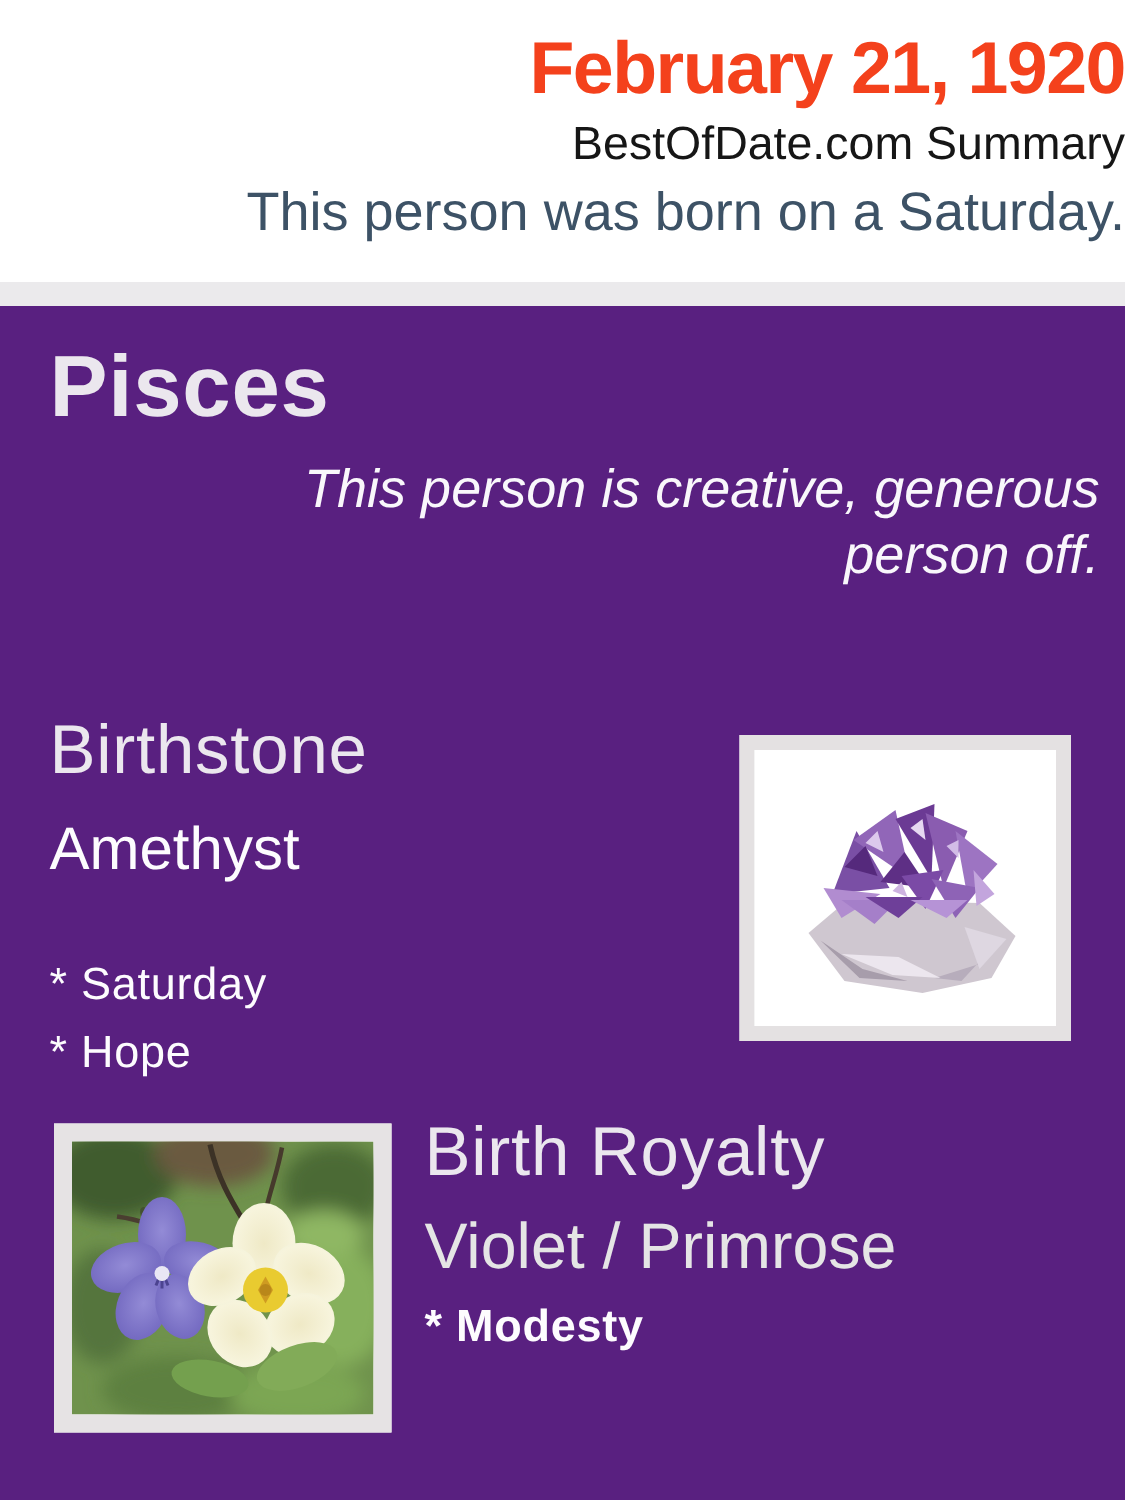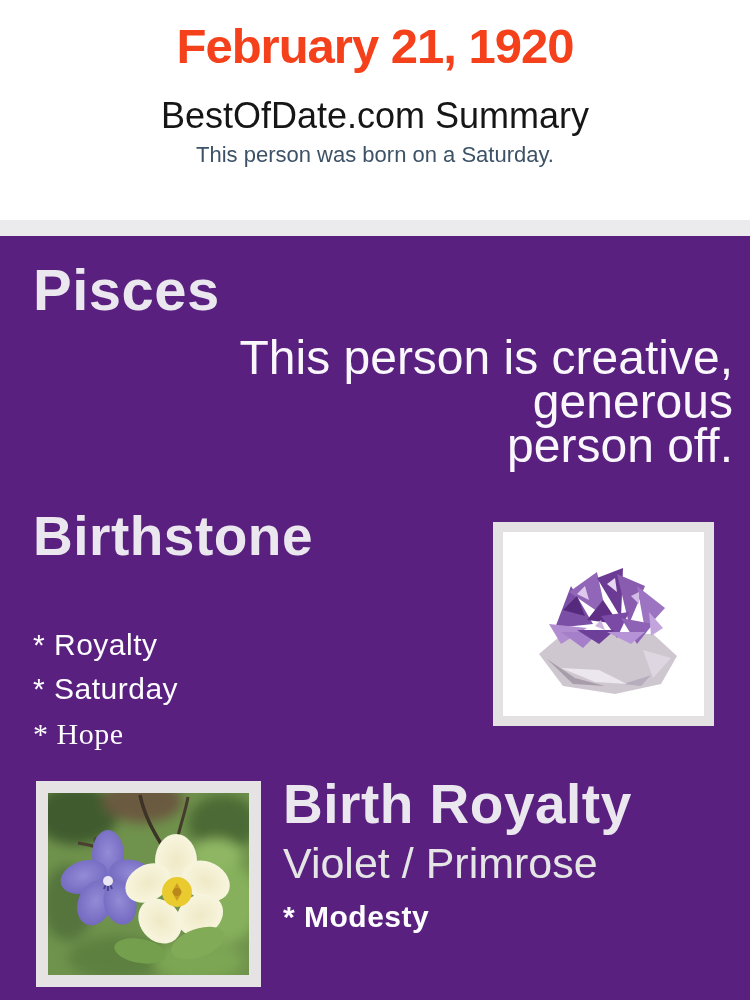--- a/index.html
+++ b/index.html
@@ -9,36 +9,36 @@
     --offwhite:#ebe7ee;
     --strip:#ebeaec;
     --frame:#e4e1e2;
   }
   *{box-sizing:border-box;}
   html,body{margin:0;padding:0;}
   body{
     width:750px;height:1000px;overflow:hidden;background:#fff;
     font-family:"Liberation Sans",sans-serif;
   }
-  .header{height:220px;background:#fff;text-align:center;}
+  .header{height:188px;background:#fff;text-align:right;}
   .date-title{margin:0;padding-top:20px;font-size:49px;line-height:1.1;font-weight:700;color:var(--accent);letter-spacing:-1px;}
-  .site-line{margin-top:22px;font-size:36px;line-height:1.1;color:#161616;}
-  .note-line{margin-top:8px;font-size:22px;line-height:1.1;color:var(--slate);}
+  .site-line{margin-top:5px;font-size:31px;line-height:1.1;color:#161616;}
+  .note-line{margin-top:8px;font-size:36px;line-height:1.1;color:var(--slate);}
   .strip{height:16px;background:var(--strip);}
   .purple{position:relative;height:996px;background:var(--purple);text-align:right;}
   .abs{position:absolute;}
   .zodiac-title{left:33px;top:20px;margin:0;font-size:58px;font-weight:700;color:var(--offwhite);letter-spacing:0.5px;}
-  .zodiac-desc{left:33px;top:100px;width:700px;font-size:48px;line-height:44px;color:#f9f7fb;}
-  .section-title{margin:0;font-size:55px;font-weight:700;color:var(--offwhite);letter-spacing:0.5px;}
+  .zodiac-desc{left:33px;top:100px;width:700px;font-size:36px;line-height:44px;color:#f9f7fb;font-style:italic;}
+  .section-title{margin:0;font-size:46px;font-weight:400;color:var(--offwhite);letter-spacing:0.5px;}
   .birthstone-title{left:33px;top:268px;}
   .stone-name{left:33px;top:340px;font-size:40px;color:#fdfcfe;}
   .trait{font-size:30px;color:#fdfcfe;letter-spacing:0.5px;}
   .trait-royalty{left:33px;top:392px;}
   .trait-passion{left:33px;top:436px;}
-  .trait-hope{left:33px;top:481px;font-family:Liberation Serif, serif;}
+  .trait-hope{left:33px;top:481px;}
   .photo-frame{position:absolute;background:#fff;line-height:0;}
   .amethyst-frame{left:493px;top:286px;width:221px;height:204px;border:10px solid var(--frame);}
   .flower-frame{left:36px;top:545px;width:225px;height:206px;border:12px solid #e6e3e4;}
   .photo-frame svg{width:100%;height:100%;}
   .birthflower-title{left:283px;top:536px;}
   .flower-name{left:283px;top:603px;font-size:43px;color:#e5e5e5;}
   .trait-modesty{left:283px;top:664px;font-weight:bold;}
   .trait-faithfulness{left:283px;top:709px;}
 </style>
 </head>
@@ -57,21 +57,21 @@
   <section class="purple">
 
     <h2 class="abs zodiac-title">Pisces</h2>
 
     <div class="abs zodiac-desc">
       <div>This person is creative, generous</div>
       <div>person off.</div>
     </div>
 
     <h3 class="abs section-title birthstone-title">Birthstone</h3>
-    <div class="abs trait trait-royalty">* Royalty</div>
+    <div class="abs stone-name">Amethyst</div>
     <div class="abs trait trait-passion">* Saturday</div>
     <div class="abs trait trait-hope">* Hope</div>
 
     <figure class="photo-frame amethyst-frame" style="margin:0;">
       <svg viewBox="0 0 201 184" aria-hidden="true">
         <rect width="201" height="184" fill="#ffffff"></rect>
 
         <path d="M36,122 L62,100 L150,102 L174,124 L158,152 L112,162 L60,154 Z" fill="#cfc7d0"></path>
         <path d="M44,127 L72,146 L102,154 L70,152 Z" fill="#a79dab"></path>
         <path d="M120,152 L152,142 L162,128 L138,154 Z" fill="#b7adbc"></path>

